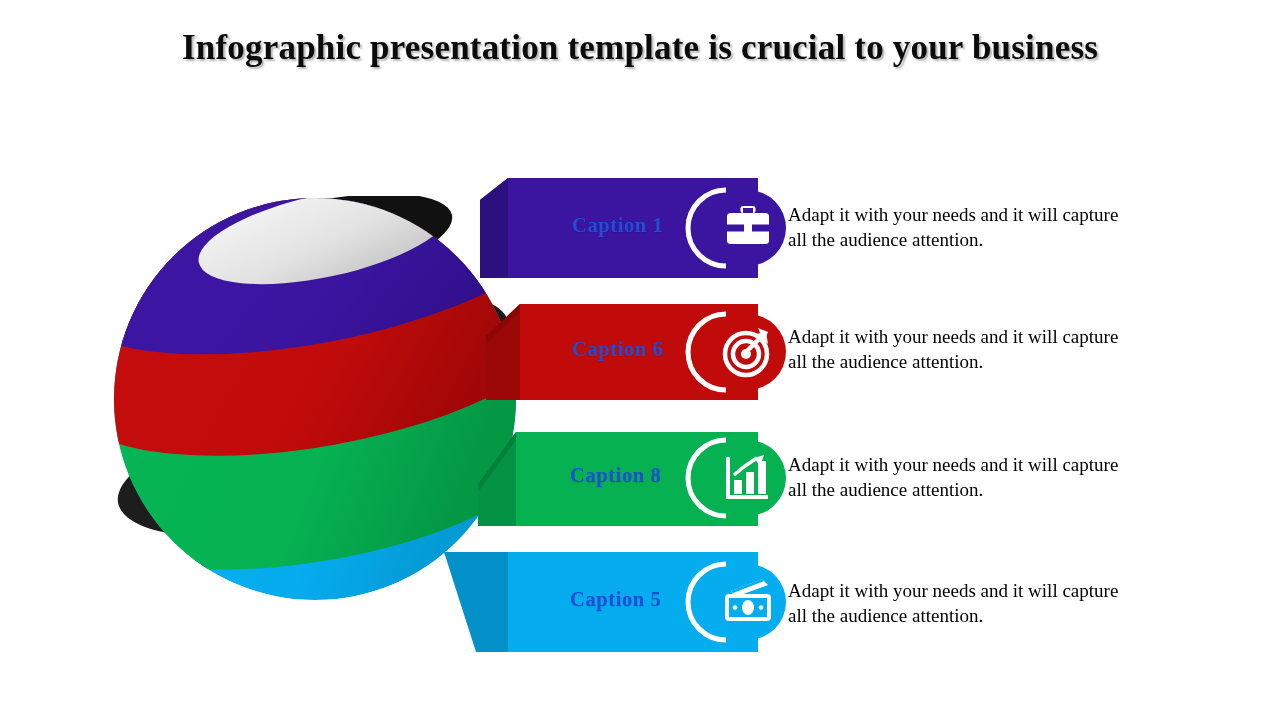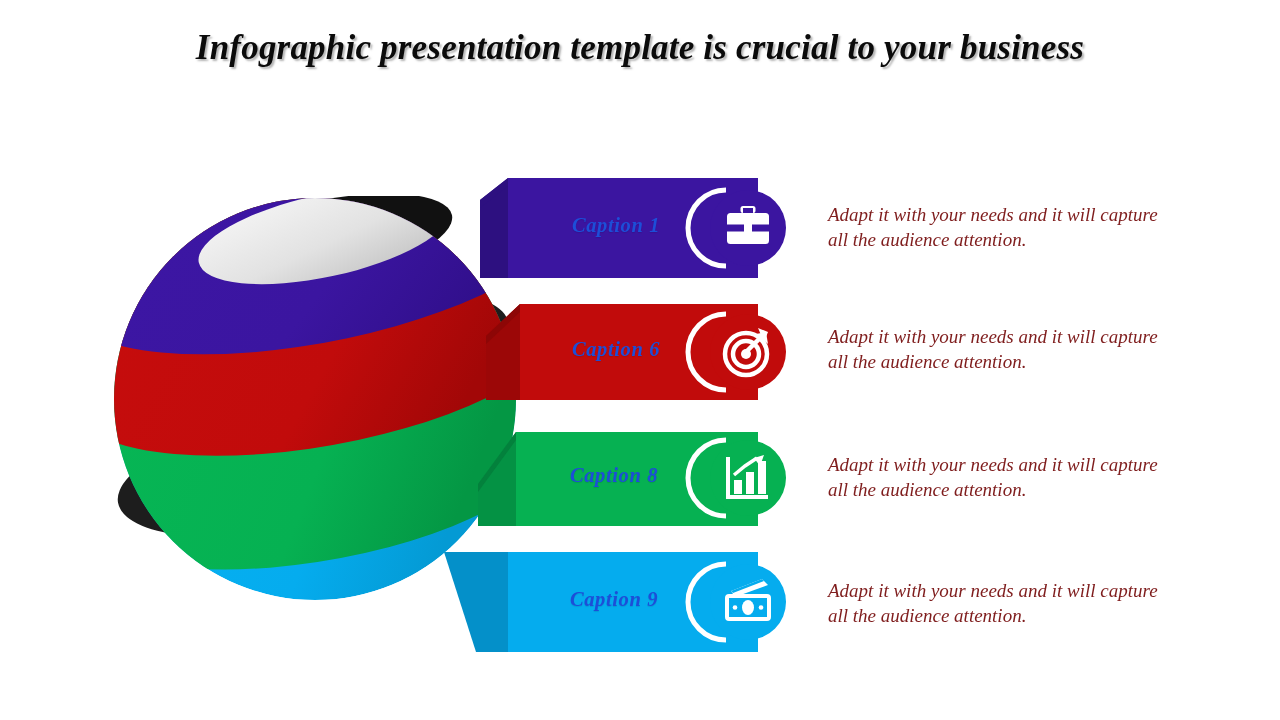--- a/index.html
+++ b/index.html
@@ -13,21 +13,20 @@
     font-family: "Liberation Serif", "DejaVu Serif", serif;
     overflow: hidden;
     position: relative;
   }
 
   #slide {
     position: relative;
     width: 1280px;
     height: 604px;
     background: #ffffff;
-    font-style: italic;
   }
 
   
   #title {
     position: absolute;
     left: 0;
     top: 28px;
     width: 1280px;
     text-align: center;
     font-family: "Liberation Serif", "DejaVu Serif", serif;
@@ -72,26 +71,26 @@
     font-family: "Liberation Serif", "DejaVu Serif", serif;
     font-weight: bold;
     font-size: 20.5px;
     letter-spacing: 0.6px;
     white-space: nowrap;
     text-shadow: 0 1px 1px rgba(0,0,0,0.10);
   }
 
   .desc {
     position: absolute;
-    left: 828px;
+    left: 788px;
     width: 352px;
     font-family: "Liberation Serif", "DejaVu Serif", serif;
     font-size: 19px;
     line-height: 25px;
-    color: #7f1d1d;
+    color: #000000;
   }
 </style>
 </head>
 <body>
 
 <div id="slide">
 
   <div id="title">Infographic presentation template is crucial to your business</div>
 
   <div id="sphere">
@@ -243,18 +242,18 @@
           <path d="M -17 -12 L 14 -24 L 20 -18 L -13 -6 Z" fill="#ffffff"></path>
           <path d="M -17 -12 L 14 -24 L 16 -22 L -15 -10 Z" fill="#05acee"></path>
           <rect x="-21" y="-7" width="42" height="23" rx="2" fill="none" stroke="#ffffff" stroke-width="4"></rect>
           <ellipse cx="0" cy="4.5" rx="6" ry="7.5" fill="#ffffff"></ellipse>
           <circle cx="-13" cy="4.5" r="2.3" fill="#ffffff"></circle>
           <circle cx="13" cy="4.5" r="2.3" fill="#ffffff"></circle>
         </g>
       </svg>
     </div>
 
-    <div class="caption" style="left:570px; top:36px;">Caption 9</div>
+    <div class="caption" style="left:570px; top:36px;">Caption 5</div>
 
     <div class="desc" style="top:26px;">Adapt it with your needs and it will capture all the audience attention.</div>
   </div>
 
 </div>
 
 </body></html>

